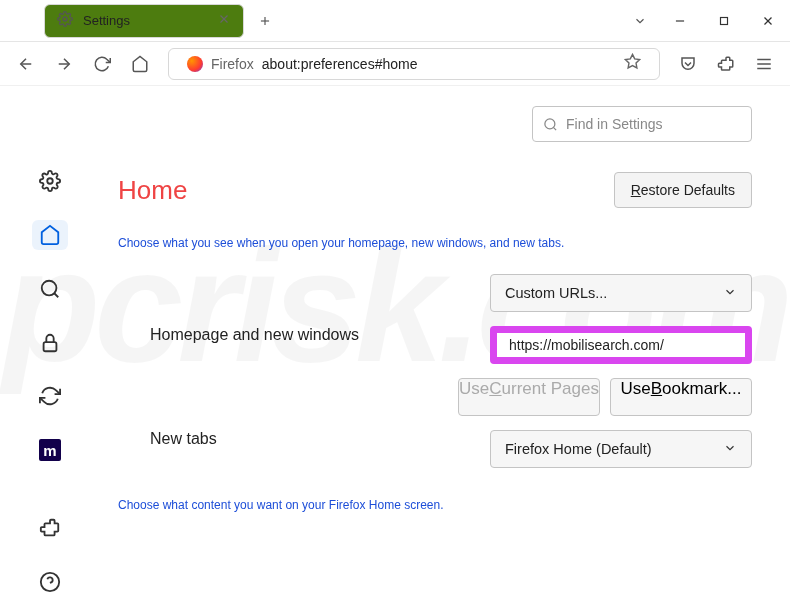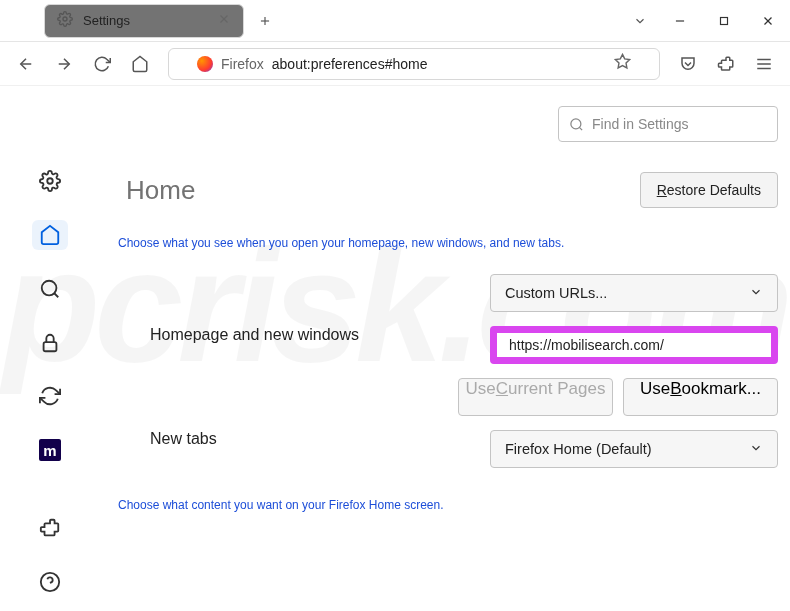--- a/index.html
+++ b/index.html
@@ -1,58 +1,58 @@
 <!DOCTYPE html>
 <html><head>
 <meta charset="utf-8">
 <style>
 * { box-sizing: border-box; margin: 0; padding: 0; font-family: -apple-system, BlinkMacSystemFont, "Segoe UI", Arial, sans-serif; }
 body { width: 790px; height: 611px; background: #fff; overflow: hidden; position: relative; }
 .watermark { position: absolute; inset: 0; display: flex; align-items: center; justify-content: center; pointer-events: none; z-index: 0; }
 .watermark span { font-size: 160px; font-weight: 700; color: rgba(0,0,0,0.04); font-style: italic; letter-spacing: -6px; }
 
 .titlebar { height: 42px; display: flex; align-items: center; border-bottom: 1px solid #e5e5e5; position: relative; z-index: 1; }
-.tab { display: flex; align-items: center; gap: 10px; height: 34px; padding: 0 12px; margin-left: 44px; border: 1px solid #d8d8d8; border-radius: 6px; min-width: 200px; background: #737373; }
+.tab { display: flex; align-items: center; gap: 10px; height: 34px; padding: 0 12px; margin-left: 44px; border: 1px solid #d8d8d8; border-radius: 6px; min-width: 200px; background: #4d7c0f; }
 .tab .ticon svg { width: 16px; height: 16px; }
 .tab .ttitle { font-size: 13px; color: #222; flex: 1; }
 .tab .tclose svg { width: 14px; height: 14px; }
 .newtab { width: 30px; height: 30px; display: flex; align-items: center; justify-content: center; margin-left: 6px; border-radius: 4px; }
 .newtab svg { width: 14px; height: 14px; }
 .tb-right { margin-left: auto; display: flex; align-items: center; }
 .tb-btn { width: 44px; height: 42px; display: flex; align-items: center; justify-content: center; }
 .tb-btn svg { width: 14px; height: 14px; }
 .chev { width: 36px; display:flex; align-items:center; justify-content:center; }
 .chev svg { width:14px; height:14px; }
 
 .navbar { height: 44px; display: flex; align-items: center; padding: 0 10px; gap: 6px; border-bottom: 1px solid #f0f0f0; position: relative; z-index: 1; }
 .nav-icon { width: 32px; height: 32px; display: flex; align-items: center; justify-content: center; border-radius: 4px; }
 .nav-icon svg { width: 18px; height: 18px; stroke: #555; }
-.urlbar { flex: 1; height: 32px; border: 1px solid #d8d8d8; border-radius: 6px; display: flex; align-items: center; padding: 0 28px; gap: 8px; margin: 0 6px; background: #fff; }
+.urlbar { flex: 1; height: 32px; border: 1px solid #d8d8d8; border-radius: 6px; display: flex; align-items: center; padding: 0 18px; gap: 8px; margin: 0 6px; background: #fff; }
 .ff-logo { width: 16px; height: 16px; border-radius: 50%; background: radial-gradient(circle at 30% 30%, #ff9500, #ff3b30 60%, #6a3de8); flex-shrink: 0; }
 .urlbar .prefix { font-size: 14px; color: #666; }
 .urlbar .addr { font-size: 14px; color: #222; flex: 1; }
 .urlbar .star svg { width: 17px; height: 17px; }
 
 .content { position: absolute; top: 86px; left: 0; right: 0; bottom: 0; display: flex; z-index: 1; }
 .sidebar { width: 100px; padding-top: 80px; display: flex; flex-direction: column; align-items: center; gap: 24px; }
 .sb-item { width: 36px; height: 36px; display: flex; align-items: center; justify-content: center; border-radius: 6px; }
 .sb-item.active { background: rgba(0,96,223,0.08); }
 .sb-item svg { width: 22px; height: 22px; }
 .sb-item.active svg { stroke: #0060df; }
 .sb-spacer { flex: 1; }
 .sb-m { width: 22px; height: 22px; background: #12004b; color: #fff; font-weight: 700; font-size: 15px; display:flex; align-items:center; justify-content:center; border-radius:2px; }
 
-.main { flex: 1; padding: 20px 12px 0 18px; position: relative; }
+.main { flex: 1; padding: 20px 38px 0 18px; position: relative; }
 .search-row { display: flex; justify-content: flex-end; margin-bottom: 30px; }
 .search-box { width: 220px; height: 36px; border: 1px solid #c4c4c4; border-radius: 4px; display: flex; align-items: center; padding: 0 10px; gap: 8px; background: #fff; }
 .search-box svg { width: 15px; height: 15px; }
 .search-box span { color: #888; font-size: 14px; }
 
 .header-row { display: flex; align-items: center; justify-content: space-between; margin-bottom: 28px; }
-.h1 { font-size: 26px; font-weight: 400; color: #737373; margin-left: 8px; }
+.h1 { font-size: 26px; font-weight: 400; color: #ef4444; }
 .restore-btn { height: 36px; padding: 0 16px; border: 1px solid #c4c4c4; border-radius: 4px; background: #f4f4f4; font-size: 14px; color: #222; display:flex; align-items:center; }
 .restore-btn .u { text-decoration: underline; }
 
 .h2 { font-size: 17px; font-weight: 600; color: #222; margin-bottom: 6px; }
 .desc { font-size: 12px; color: #1d4ed8; margin-bottom: 24px; }
 
 .form-row { display: flex; align-items: flex-start; margin-bottom: 14px; gap: 20px; margin-left: 32px; }
 .form-row .label { width: 320px; font-size: 16px; color: #222; }
 .form-row .control { flex: 1; }
 .select { height: 38px; border: 1px solid #c4c4c4; border-radius: 4px; background: #f6f6f6; display: flex; align-items: center; padding: 0 14px; font-size: 14.5px; color: #222; position: relative; }

